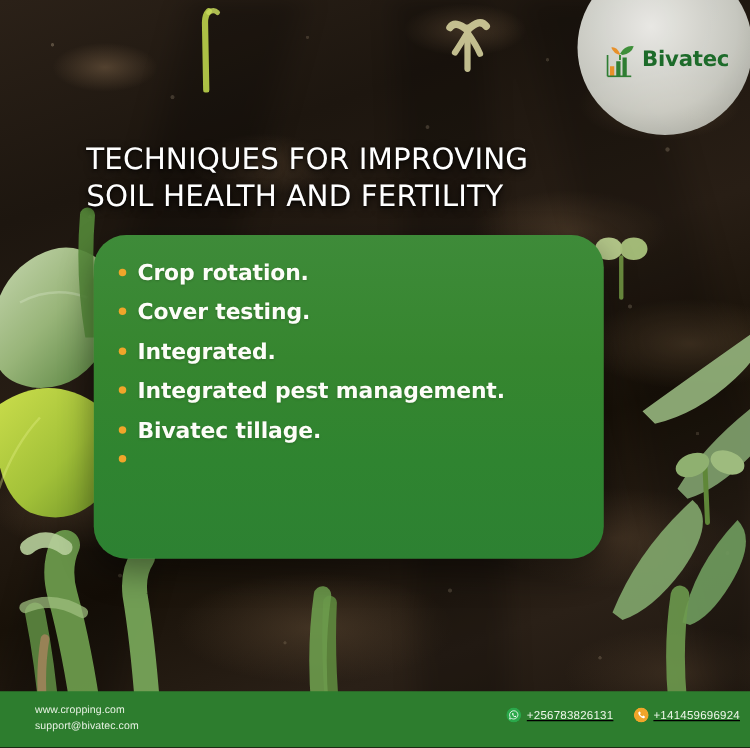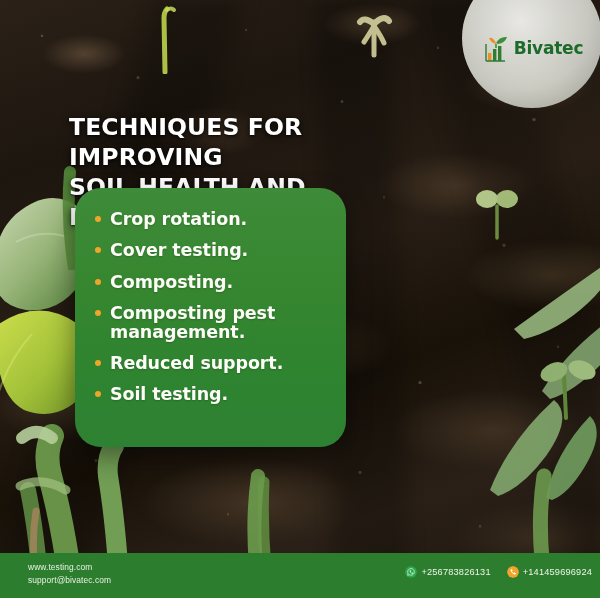--- a/index.html
+++ b/index.html
@@ -79,29 +79,29 @@
   .logo-inner{ display:flex; align-items:center; gap:3px; margin-top:20px; margin-left:4px; }
   .logo-word{
     font-family:"DejaVu Sans", sans-serif; font-weight:bold; font-size:17px;
     color:#1d6b2a; letter-spacing:-.2px;text-align:center;
   }
 
   
   .headline{
     position:absolute; left:69px; top:112px; width:360px;
     font-family:"DejaVu Sans", sans-serif;
-    font-weight:bold; font-size:23.5px; line-height:1.28;
+    font-weight:normal; font-size:23.5px; line-height:1.28;
     color:#ffffff; letter-spacing:.1px;
     text-shadow:0 2px 7px rgba(0,0,0,.72), 0 1px 2px rgba(0,0,0,.6);
   }
   .headline .l2{ display:block; }
 
   
   .card{
-    position:absolute; left:75px; top:188px; width:271px; height:259px;
+    position:absolute; left:75px; top:188px; width:408px; height:259px;
     border-radius:26px;
     background:linear-gradient(180deg,#3e8b39 0%, #36862f 38%, #2f8430 70%, #2d8132 100%);
     box-shadow:0 10px 26px rgba(0,0,0,.40);
     padding:22px 22px 16px 20px;
   }
   .bullets{ list-style:none; }
   .bullets li{
     display:flex; align-items:baseline; gap:9px;
     margin-bottom:13px;
   }
@@ -124,21 +124,21 @@
   }
   .f-left{
     position:absolute; left:28px; top:8px;
     font-size:8.4px; line-height:1.55; color:#e8f2e4;
     font-family:"Liberation Sans", sans-serif; letter-spacing:.1px;
   }
   .f-right{
     position:absolute; right:8px; top:13px;
     display:flex; align-items:center; gap:16px;
   }
-  .contact{ display:flex; align-items:center; gap:4px; }
+  .contact{ display:flex; align-items:center; gap:4px;text-decoration:underline; }
   .contact .num{
     font-size:9.2px; color:#eef6ea; letter-spacing:.2px;
     font-family:"Liberation Sans", sans-serif;
   }
   .ic{ width:12px; height:12px; border-radius:50%; display:block; }
 </style>
 </head>
 <body>
 
 <div class="poster">
@@ -273,40 +273,39 @@
       <li>
         <span class="dot"></span>
         <span class="btxt">Crop rotation.</span>
       </li>
       <li>
         <span class="dot"></span>
         <span class="btxt">Cover testing.</span>
       </li>
       <li>
         <span class="dot"></span>
-        <span class="btxt">Composting.</span>
-      </li>
-      <li>
-        <span class="dot"></span>
-        <span class="btxt">Composting pest management.</span>
-      </li>
-      <li>
-        <span class="dot"></span>
-        <span class="btxt">Reduced support.</span>
-      </li>
-      <li>
-        <span class="dot"></span>
-        <span class="btxt">Soil testing.</span>
+        <span class="btxt">Integrated.</span>
+      </li>
+      <li>
+        <span class="dot"></span>
+        <span class="btxt">Integrated pest management.</span>
+      </li>
+      <li>
+        <span class="dot"></span>
+        <span class="btxt">Bivatec tillage.</span>
+      </li>
+      <li>
+        <span class="dot"></span>
       </li>
     </ul>
   </div>
 
   <div class="footer">
     <div class="f-left">
-      <div>www.testing.com</div>
+      <div>www.cropping.com</div>
       <div>support@bivatec.com</div>
     </div>
     <div class="f-right">
       <div class="contact">
         <svg class="ic" viewBox="0 0 24 24">
           <circle cx="12" cy="12" r="12" fill="#2aa84a"></circle>
           <path d="M12 5.2c-3.7 0-6.7 3-6.7 6.7 0 1.2.3 2.3.9 3.3l-.9 3.3 3.4-.9c1 .5 2.1.8 3.3.8 3.7 0 6.7-3 6.7-6.7S15.7 5.2 12 5.2z" fill="none" stroke="#ffffff" stroke-width="1.3"></path>
           <path d="M9.6 9.1c.2-.4.4-.4.6-.4h.5c.2 0 .4 0 .5.4l.6 1.4c.1.2 0 .4-.1.5l-.4.4c-.1.1-.2.3-.1.5.3.6 1.1 1.5 2 1.9.2.1.4.1.5-.1l.4-.5c.1-.2.3-.2.5-.1l1.3.7c.2.1.3.3.2.5-.1.6-.7 1.2-1.3 1.2-1.6 0-4.7-2.4-5.3-4.5-.2-.7.1-1.4.2-1.9z" fill="#ffffff"></path>
         </svg>
         <span class="num">+256783826131</span>

